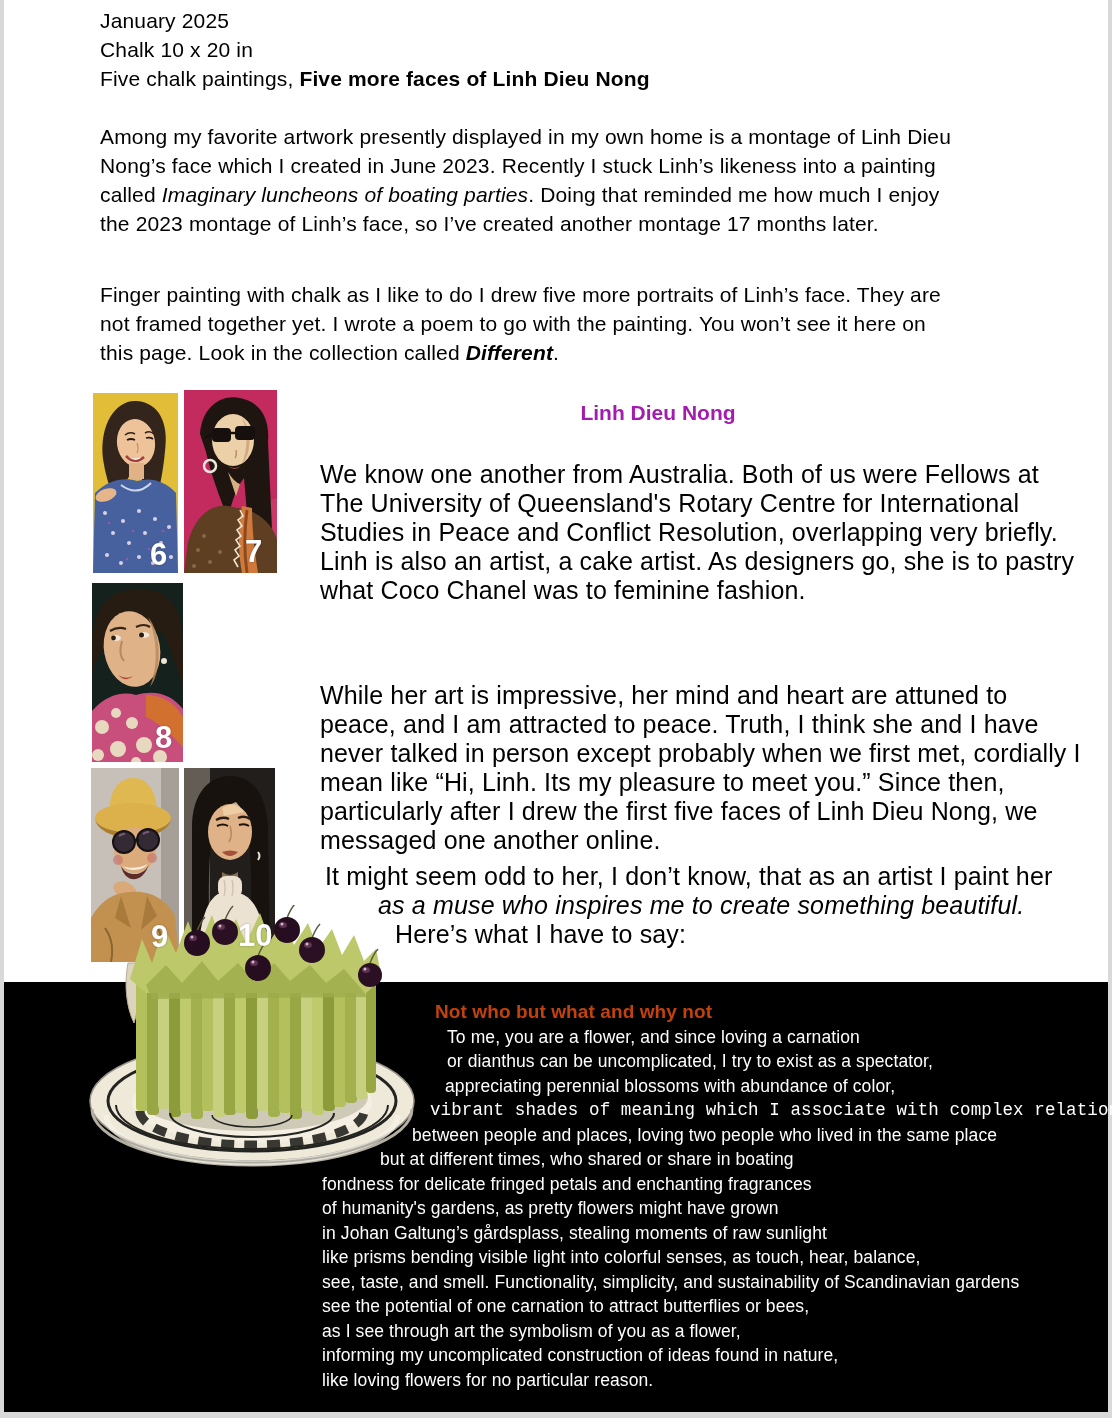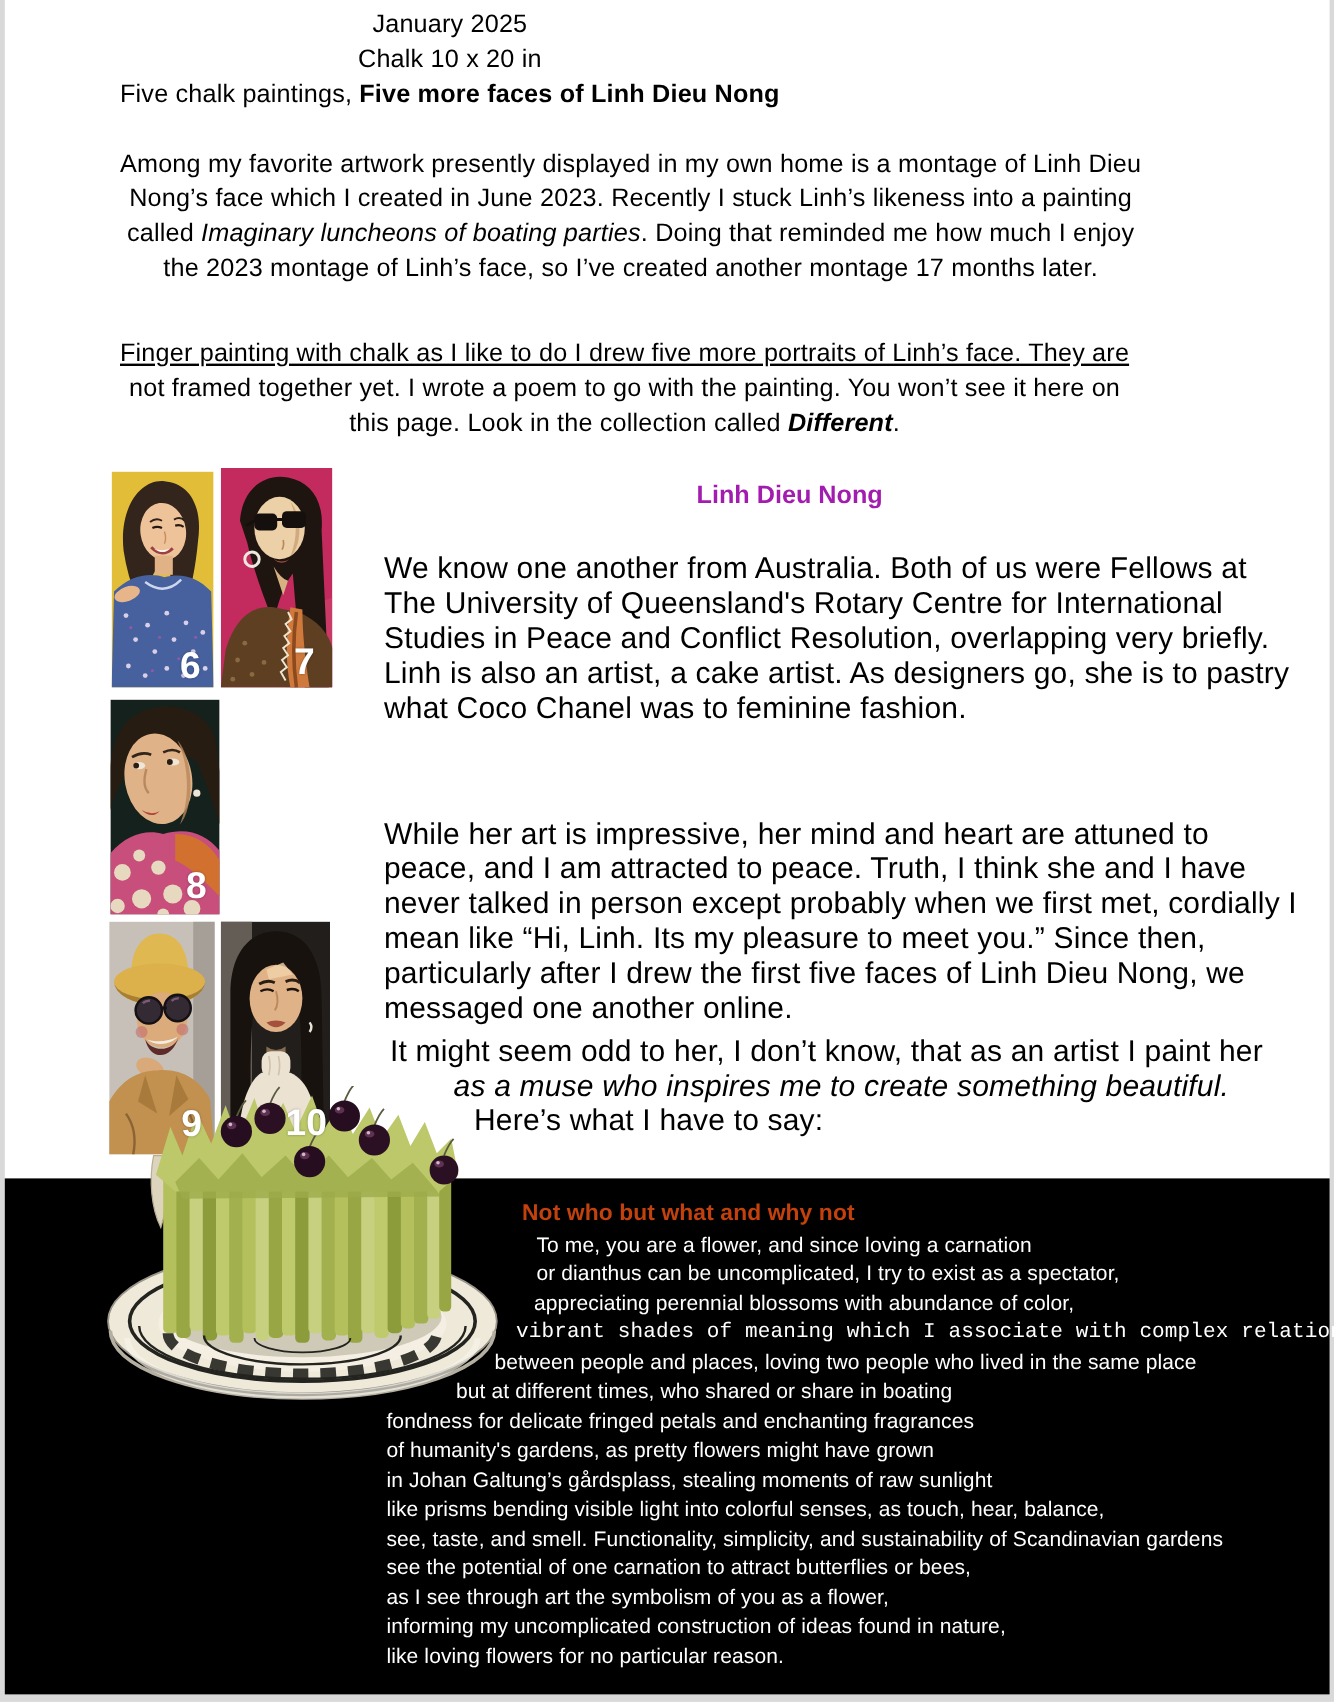--- a/index.html
+++ b/index.html
@@ -8,21 +8,21 @@
     background:#d9d9d9; overflow:hidden;
     font-family:"Liberation Sans", sans-serif;
     -webkit-font-smoothing:antialiased;
   }
   .page {
     position:absolute; left:4px; top:0; width:1104px; height:1412px;
     background:#ffffff;
   }
   .bp {
     position:absolute; margin:0; color:#000;
-    font-size:21px; line-height:29px; letter-spacing:0.15px;text-align:center;
+    font-size:21px; line-height:29px; letter-spacing:0.15px;
   }
   .hdr div { white-space:nowrap; }
   .rc { position:absolute; color:#000000; font-size:25px; line-height:29px; letter-spacing:0.15px; }
   .rc div { white-space:nowrap; }
   .rc-heading {
     position:absolute; left:316px; top:401px; width:676px;
     text-align:center; font-weight:bold; font-size:21px; color:#a21caf;
   }
   .fig-num {
     position:absolute; z-index:6; color:#ffffff; font-weight:bold;
@@ -54,21 +54,21 @@
     </div>
 
     <div class="bp" style="left:96px; top:122px;">
       <div style="white-space:nowrap;">Among my favorite artwork presently displayed in my own home is a montage of Linh Dieu</div>
       <div style="white-space:nowrap;">Nong’s face which I created in June 2023. Recently I stuck Linh’s likeness into a painting</div>
       <div style="white-space:nowrap;"><span>called </span><i>Imaginary luncheons of boating parties</i><span>. Doing that reminded me how much I enjoy</span></div>
       <div style="white-space:nowrap;">the 2023 montage of Linh’s face, so I’ve created another montage 17 months later.</div>
     </div>
 
     <div class="bp" style="left:96px; top:280px;">
-      <div style="white-space:nowrap;text-decoration:underline;">Finger painting with chalk as I like to do I drew five more portraits of Linh’s face. They are</div>
+      <div style="white-space:nowrap;">Finger painting with chalk as I like to do I drew five more portraits of Linh’s face. They are</div>
       <div style="white-space:nowrap;">not framed together yet. I wrote a poem to go with the painting. You won’t see it here on</div>
       <div style="white-space:nowrap;"><span>this page. Look in the collection called </span><b><i>Different</i></b><span>.</span></div>
     </div>
 
     <svg class="portrait" style="left:89px; top:393px;" width="85" height="180" viewBox="0 0 85 180">
       <rect width="85" height="180" fill="#e2bd37"></rect>
       <path d="M10,66 C6,30 24,6 44,8 C66,10 76,30 72,58 C70,80 66,100 60,116 L52,96 C48,84 46,76 44,70 C36,84 28,96 22,108 C16,94 12,80 10,66 Z" fill="#33251c"></path>
       <ellipse cx="43" cy="50" rx="19" ry="24" fill="#eec39a" transform="rotate(-8 43 50)"></ellipse>
       <path d="M32,42 q5,-4 10,-1" stroke="#2f221a" stroke-width="1.6" fill="none"></path>
       <path d="M52,40 q5,-3 9,1" stroke="#2f221a" stroke-width="1.6" fill="none"></path>

